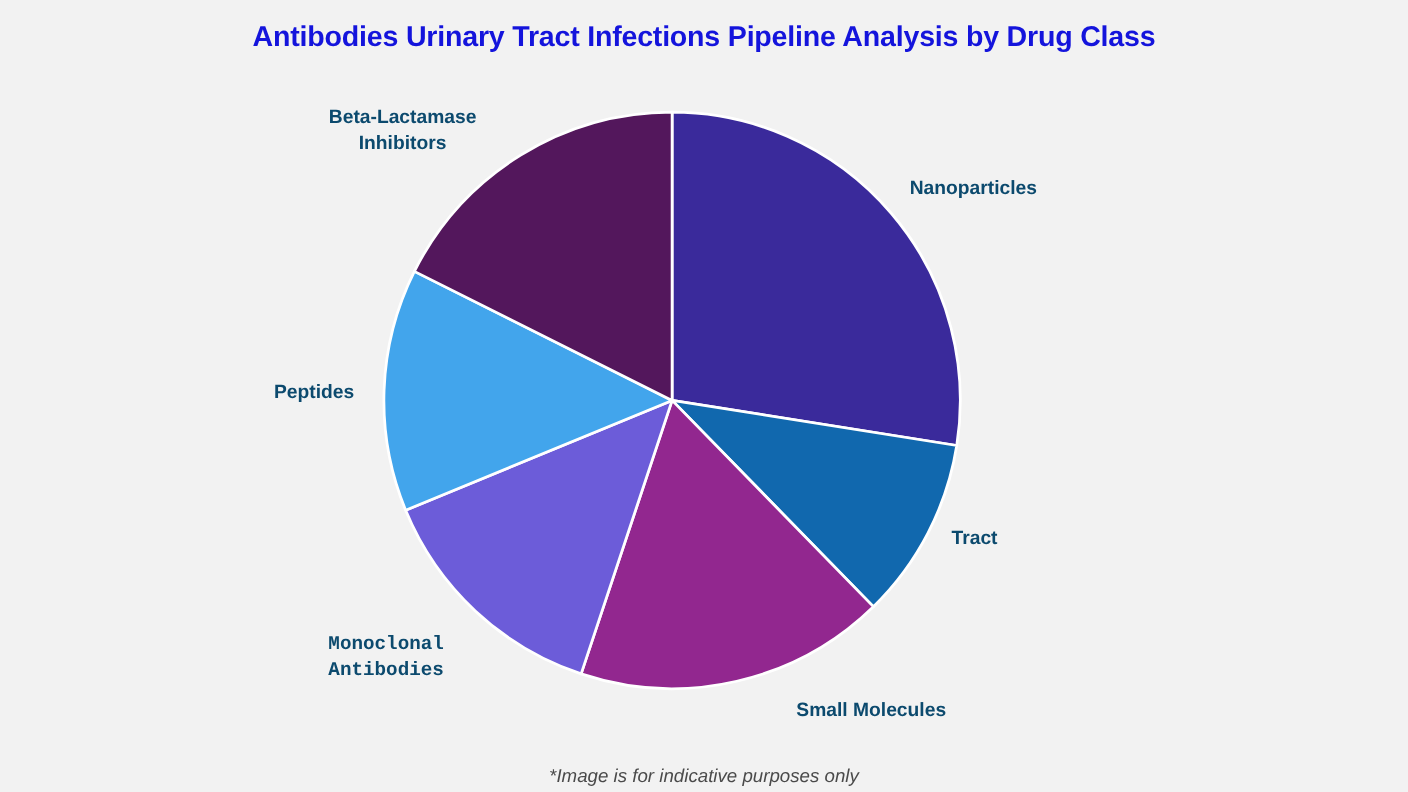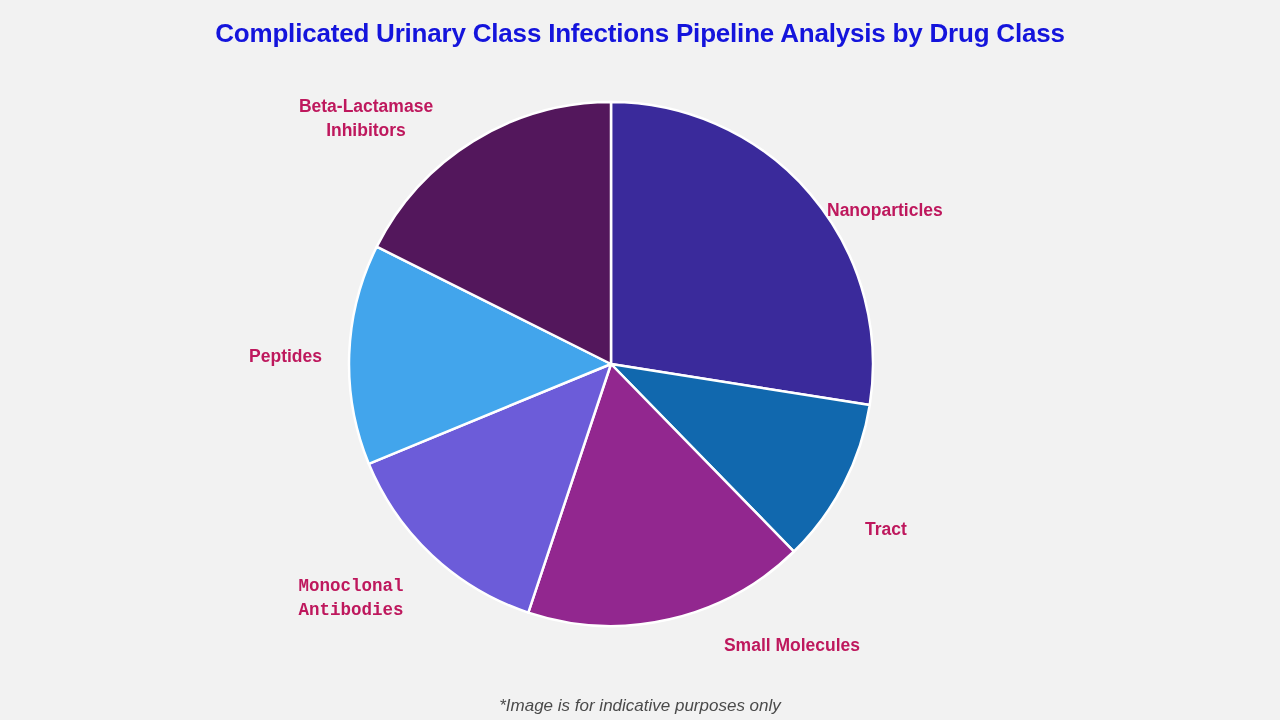--- a/index.html
+++ b/index.html
@@ -42,44 +42,44 @@
   }
   #pie-svg {
     position: absolute;
     left: 0;
     top: 0;
   }
   .slice-label {
     position: absolute;
     font-size: 17.5px;
     font-weight: bold;
-    color: #be185d;
+    color: #0c4a6e;
     line-height: 1.38;
     white-space: pre;
   }
   .lbl-left  { text-align: right; transform: translate(-100%, -50%); }
-  .lbl-right { text-align: left;  transform: translate(0, -50%); margin-top: 40px; }
+  .lbl-right { text-align: left;  transform: translate(0, -50%); }
   .lbl-center{ text-align: center; transform: translate(-50%, -50%); }
   #footnote {
     position: absolute;
     top: 696px;
     left: 0;
     width: 1280px;
     text-align: center;
     font-size: 17px;
     font-style: italic;
     color: #4a4a4a;
   }
 </style>
 </head>
 <body>
 
 <div id="chart-root">
 
-  <div id="chart-title">Complicated Urinary Class Infections Pipeline Analysis by Drug Class</div>
+  <div id="chart-title">Antibodies Urinary Tract Infections Pipeline Analysis by Drug Class</div>
 
   <div id="pie-area">
     <svg id="pie-svg" width="1280" height="700" viewBox="0 0 1280 700">
       <g id="slices-group">
           <path d="M 611 364 L 611.00 102.00 A 262 262 0 0 1 869.77 404.99 Z" fill="#3a2a9b" stroke="#ffffff" stroke-width="2.5" stroke-linejoin="round"></path>
           <path d="M 611 364 L 869.77 404.99 A 262 262 0 0 1 793.98 551.51 Z" fill="#1168ae" stroke="#ffffff" stroke-width="2.5" stroke-linejoin="round"></path>
           <path d="M 611 364 L 793.98 551.51 A 262 262 0 0 1 528.30 612.61 Z" fill="#92278f" stroke="#ffffff" stroke-width="2.5" stroke-linejoin="round"></path>
           <path d="M 611 364 L 528.30 612.61 A 262 262 0 0 1 368.77 463.84 Z" fill="#6c5cd9" stroke="#ffffff" stroke-width="2.5" stroke-linejoin="round"></path>
           <path d="M 611 364 L 368.77 463.84 A 262 262 0 0 1 376.73 246.69 Z" fill="#42a5ec" stroke="#ffffff" stroke-width="2.5" stroke-linejoin="round"></path>
           <path d="M 611 364 L 376.73 246.69 A 262 262 0 0 1 611.00 102.00 Z" fill="#53175c" stroke="#ffffff" stroke-width="2.5" stroke-linejoin="round"></path>

